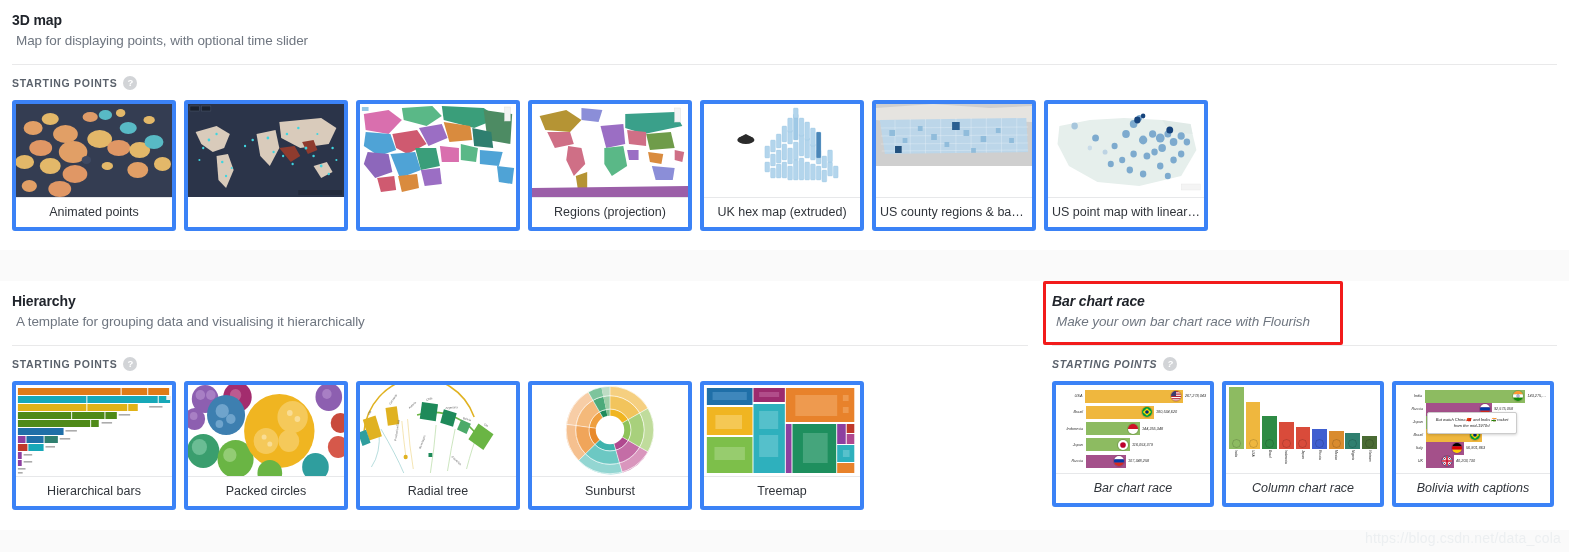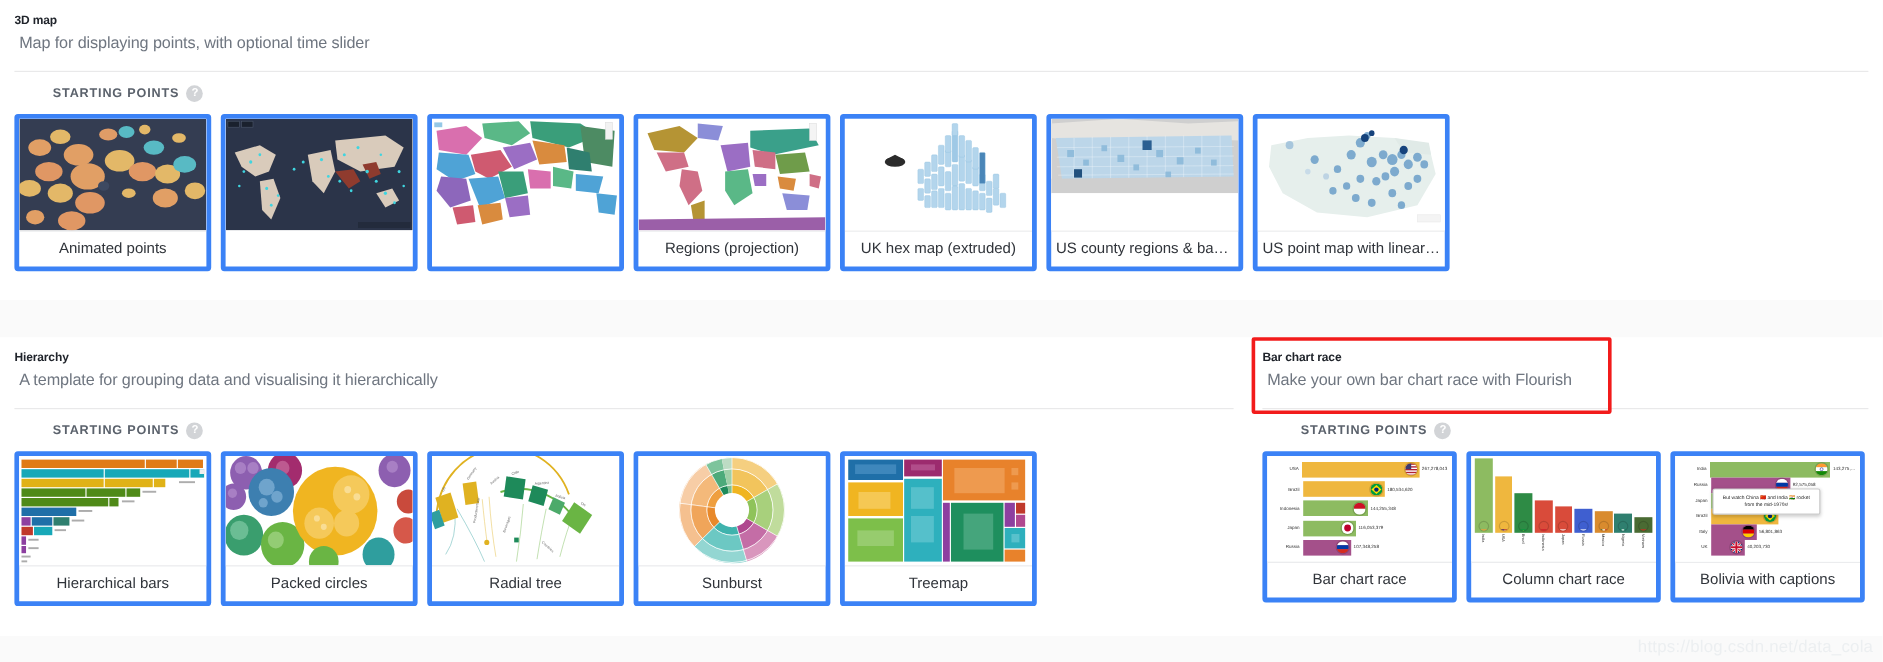--- a/index.html
+++ b/index.html
@@ -9,32 +9,31 @@
     background: #ffffff;
     font-family: "Liberation Sans", sans-serif;
     overflow: hidden;
   }
   .page { position: relative; width: 1569px; height: 552px; background: #fafafa; }
 
   
   .section { position: absolute; background: #ffffff; }
   .sec-head { padding: 12px 12px 0 12px; }
   .sec-title {
-    font-size: 10px; font-weight: bold; color: #20242b;
+    font-size: 14px; font-weight: bold; color: #20242b;
     letter-spacing: -0.1px; margin: 0 0 3px 0; line-height: 1.2;
   }
   .sec-desc {
     font-size: 13.5px; color: #6f7680; margin: 4px; line-height: 1.25;
     letter-spacing: -0.1px;
   }
   .sec-divider { height: 1px; background: #e9e9ea; margin: 14px 0 0 0; }
   .sp-label-row {
     display: flex; align-items: center; gap: 6px;
     padding: 11px 12px 0 12px;
-    margin-left: 32px;
   }
   .sp-label {
     font-size: 10.5px; font-weight: bold; letter-spacing: 0.7px;
     color: #5b626c; text-transform: uppercase;
   }
   .help-badge {
     width: 14px; height: 14px; border-radius: 50%;
     background: #d2d4d7; color: #ffffff; font-size: 9.5px;
     font-weight: bold; display: inline-flex;
     align-items: center; justify-content: center; line-height: 1;
@@ -603,21 +602,21 @@
             <rect x="146" y="65" width="7" height="7" fill="#63c6d0" opacity="0.8"></rect>
             <rect x="140" y="78" width="18" height="10" fill="#e8822b"></rect>
           </svg>
         </div>
         <div class="card-label">Treemap</div>
       </div>
 
     </div>
   </div>
 
-  <div class="section" style="left:1040px; top:281px; width:529px; height:249px;">
+  <div class="section" style="left:1040px; top:281px; width:529px; height:249px;font-style:italic;">
     <div class="sec-head">
       <div class="sec-title">Bar chart race</div>
       <div class="sec-desc">Make your own bar chart race with Flourish</div>
       <div class="sec-divider"></div>
     </div>
     <div class="sp-label-row">
       <span class="sp-label">STARTING POINTS</span>
       <span class="help-badge">?</span>
     </div>
 

